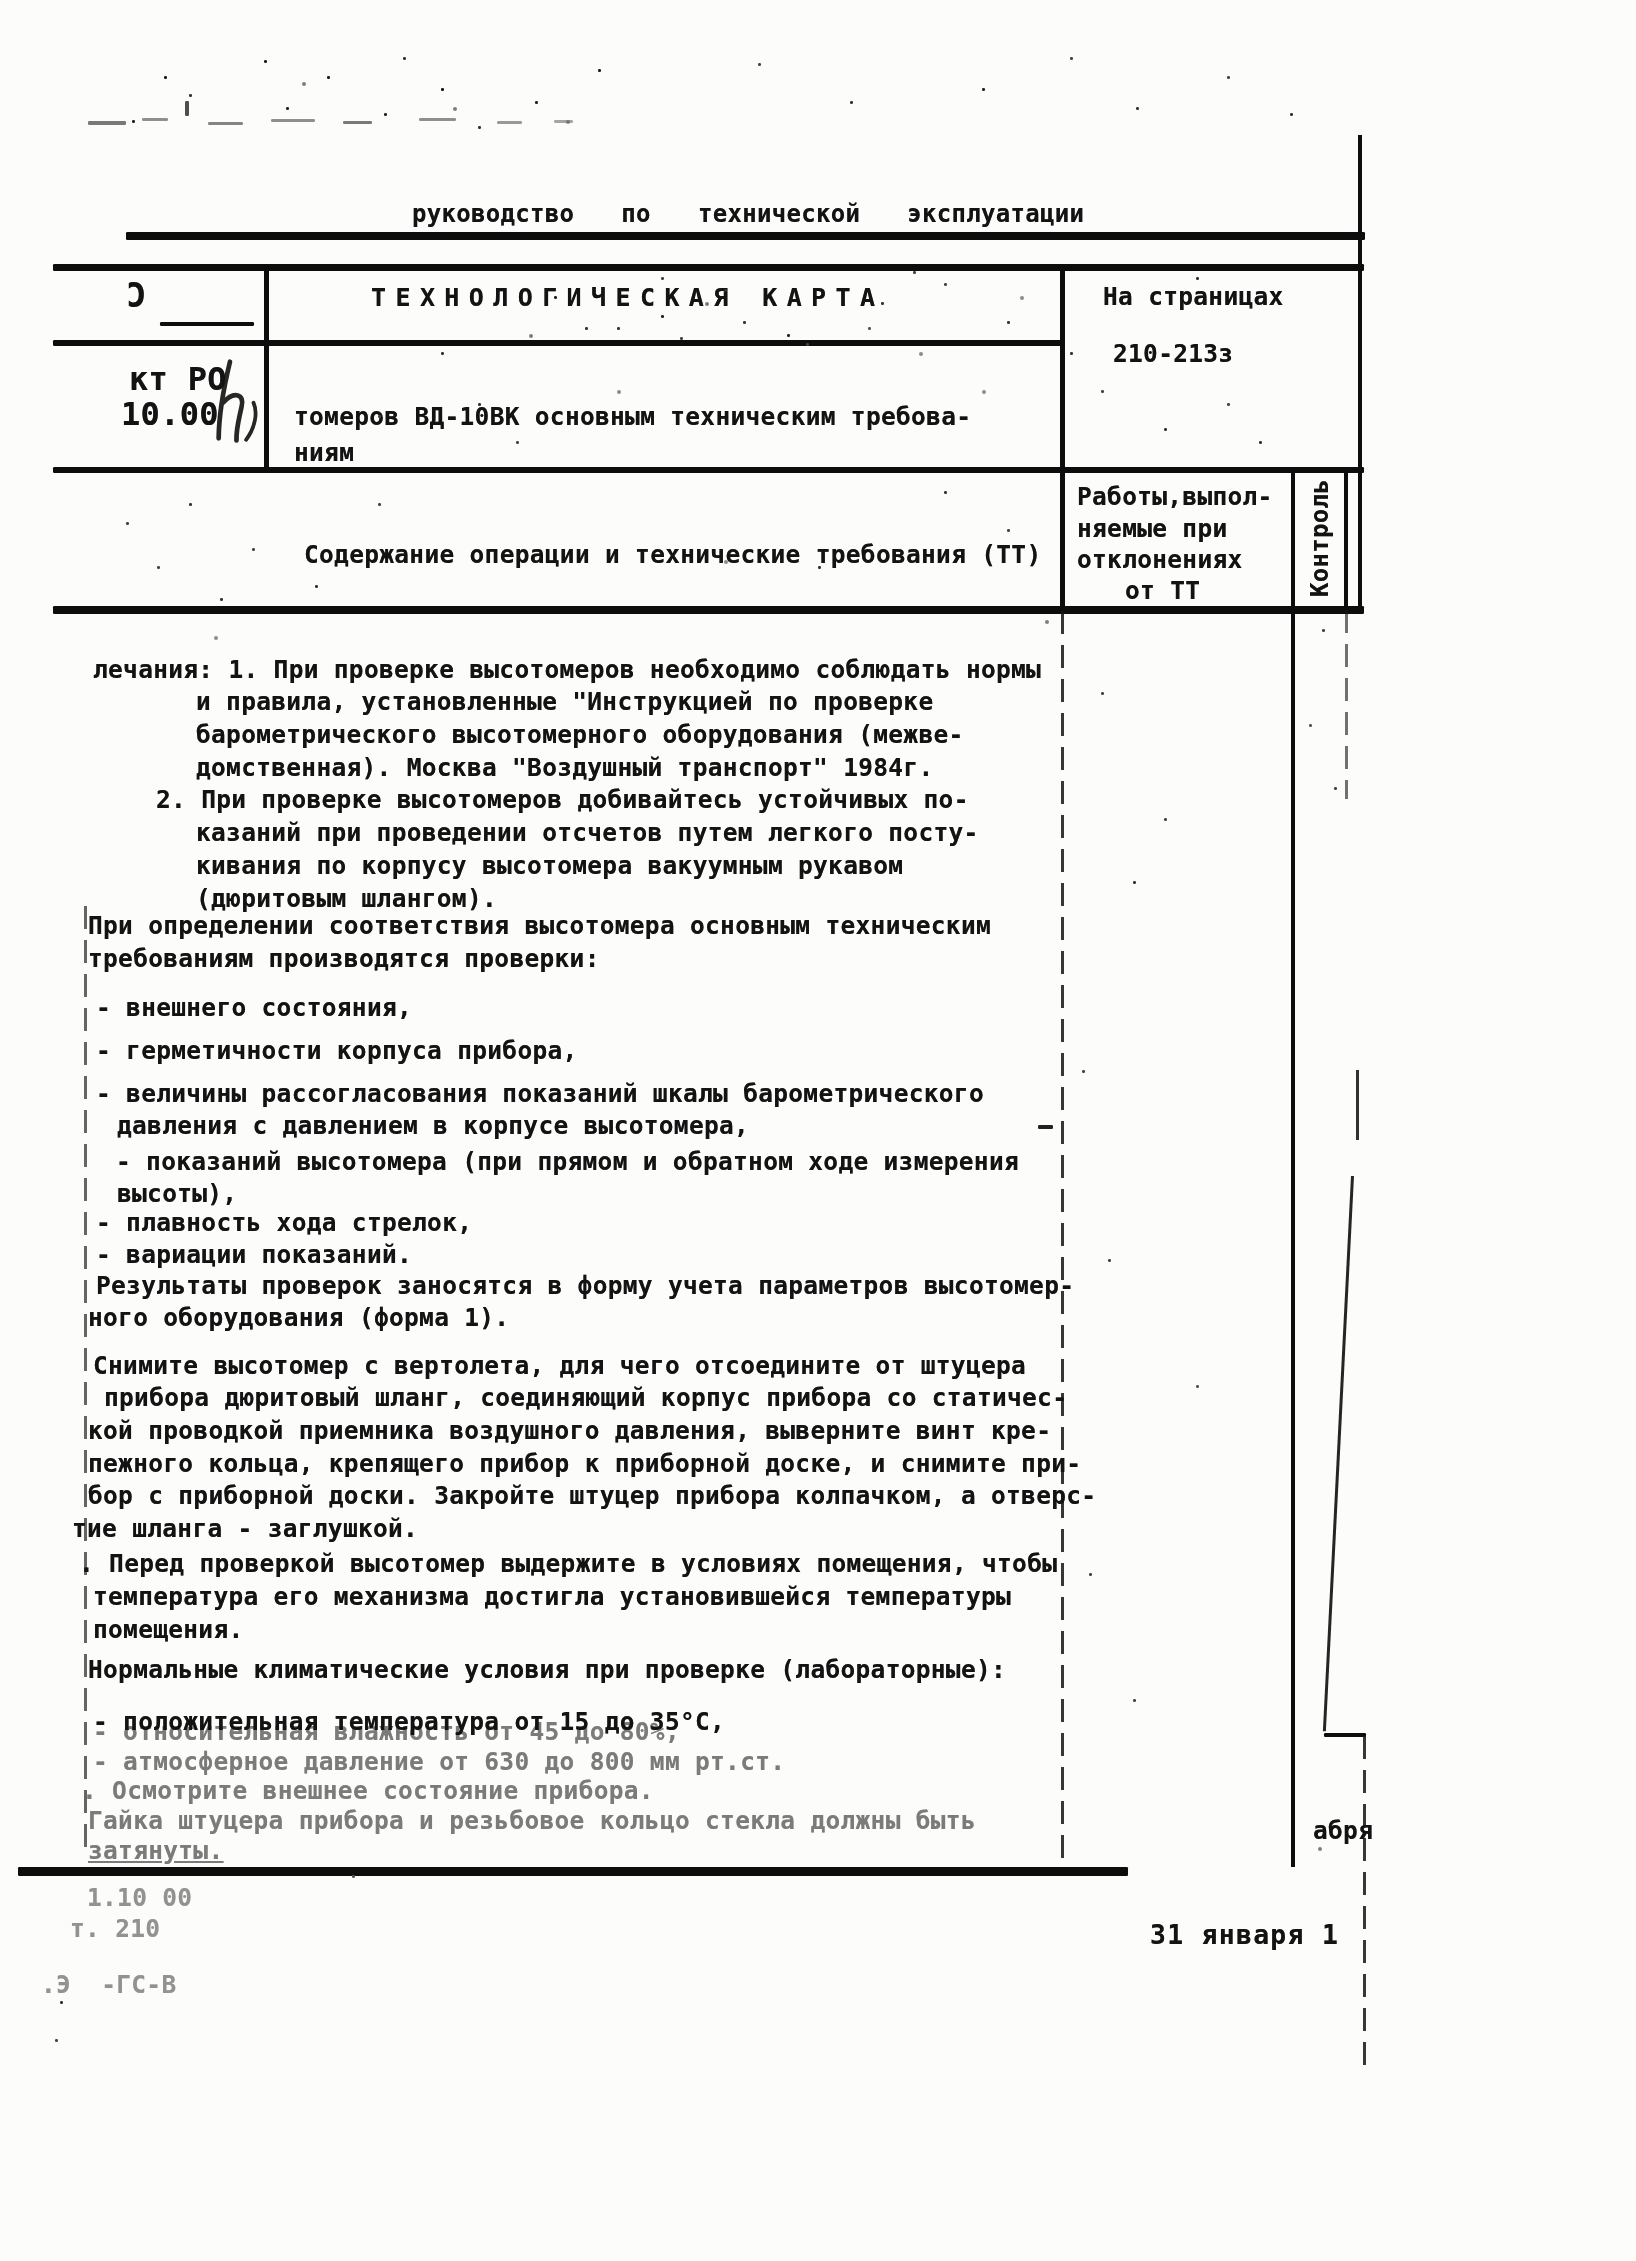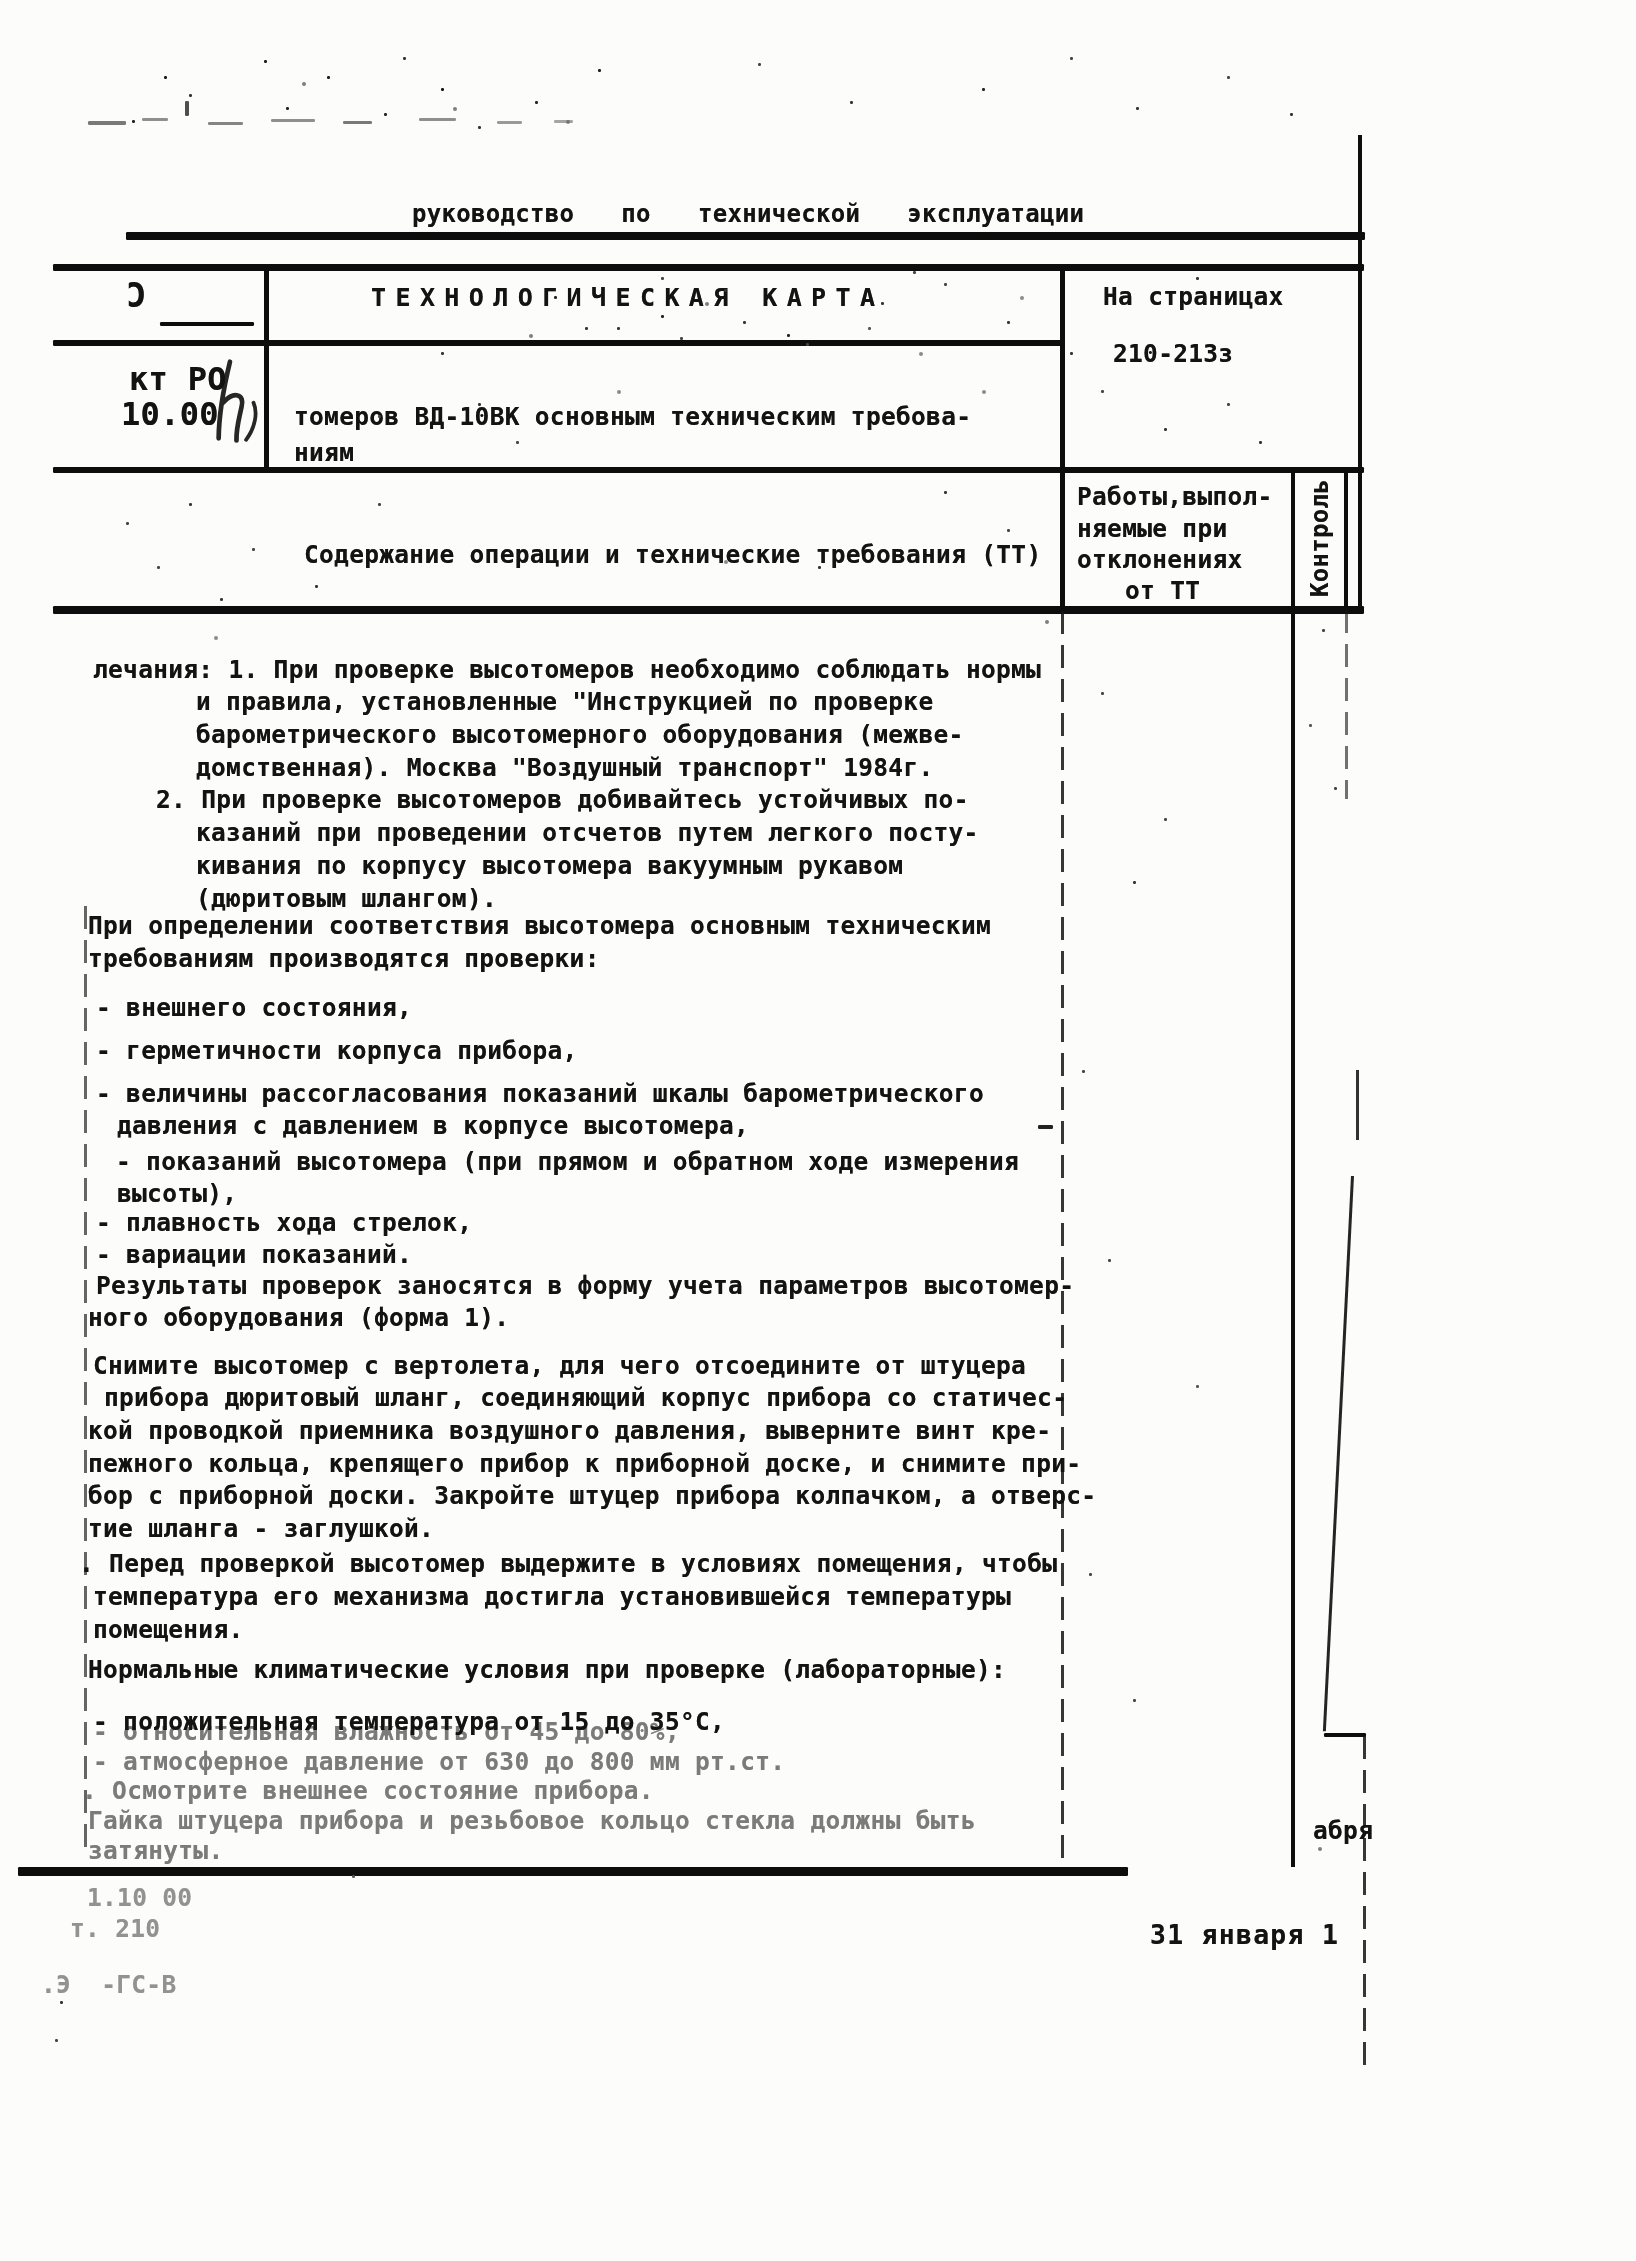--- a/index.html
+++ b/index.html
@@ -102,31 +102,31 @@
   <div class="t" style="left:117px;top:1179px;">высоты),</div>
   <div class="t" style="left:96px;top:1208px;">- плавность хода стрелок,</div>
   <div class="t" style="left:96px;top:1240px;">- вариации показаний.</div>
   <div class="t" style="left:96px;top:1271px;">Результаты проверок заносятся в форму учета параметров высотомер-</div>
   <div class="t" style="left:88px;top:1303px;">ного оборудования (форма 1).</div>
   <div class="t" style="left:93px;top:1351px;">Снимите высотомер с вертолета, для чего отсоедините от штуцера</div>
   <div class="t" style="left:84px;top:1383px;padding-left:20px;">прибора дюритовый шланг, соединяющий корпус прибора со статичес-</div>
   <div class="t" style="left:88px;top:1416px;">кой проводкой приемника воздушного давления, выверните винт кре-</div>
   <div class="t" style="left:88px;top:1449px;">пежного кольца, крепящего прибор к приборной доске, и снимите при-</div>
   <div class="t" style="left:88px;top:1481px;">бор с приборной доски. Закройте штуцер прибора колпачком, а отверс-</div>
-  <div class="t" style="left:88px;top:1514px;">тие шланга - заглушкой.</div>
+  <div class="t" style="left:72px;top:1514px;">тие шланга - заглушкой.</div>
   <div class="t" style="left:79px;top:1549px;">. Перед проверкой высотомер выдержите в условиях помещения, чтобы</div>
   <div class="t" style="left:93px;top:1582px;">температура его механизма достигла установившейся температуры</div>
   <div class="t" style="left:93px;top:1615px;">помещения.</div>
   <div class="t" style="left:88px;top:1655px;">Нормальные климатические условия при проверке (лабораторные):</div>
   <div class="t" style="left:93px;top:1687px;margin-top:20px;">- положительная температура от 15 до 35°С,</div>
   <div class="t faded" style="left:93px;top:1717px;">- относительная влажность от 45 до 80%,</div>
   <div class="t faded" style="left:93px;top:1747px;">- атмосферное давление от 630 до 800 мм рт.ст.</div>
   <div class="t faded" style="left:82px;top:1776px;">. Осмотрите внешнее состояние прибора.</div>
   <div class="t faded" style="left:88px;top:1806px;">Гайка штуцера прибора и резьбовое кольцо стекла должны быть</div>
-  <div class="t faded" style="left:88px;top:1836px;">затянуты.</div>
+  <div class="t faded" style="left:88px;top:1836px;text-decoration:underline;">затянуты.</div>
 
   <div class="hdash" style="left:1038px;top:1125px;width:15px;height:3.8px;"></div>
 
   <div class="t faded2" style="left:87px;top:1883px;">1.10 00</div>
   <div class="t faded2" style="left:70px;top:1914px;">т. 210</div>
   <div class="t faded2" style="left:41px;top:1970px;">.Э  -ГС-В</div>
   <div class="t" style="left:1150px;top:1920px;font-size:26.4px;letter-spacing:1.3px;">31 января 1</div>
   <div class="t" style="left:1313px;top:1816px;">абря</div>
 
   <div class="hdash" style="left:88px;top:121px;width:38px;height:3.8px;opacity:.6;"></div>

